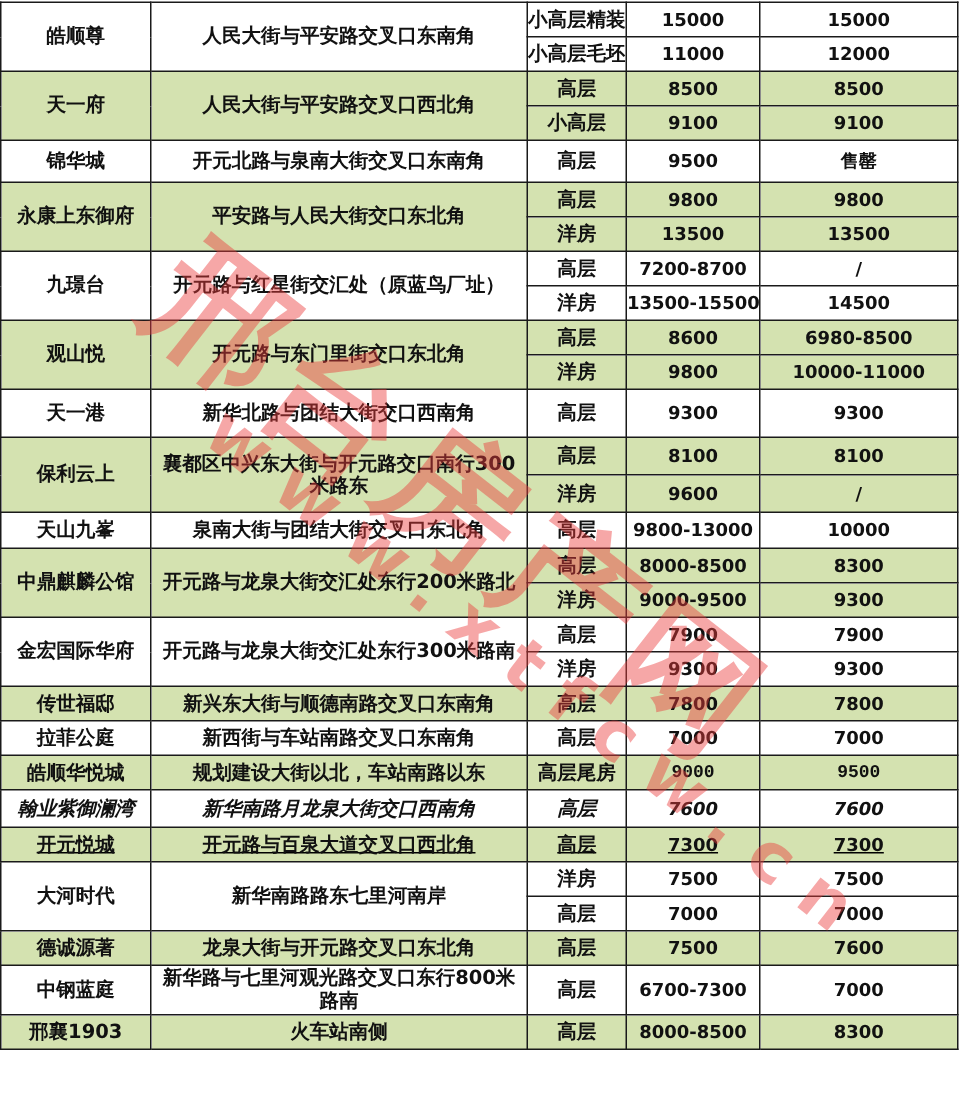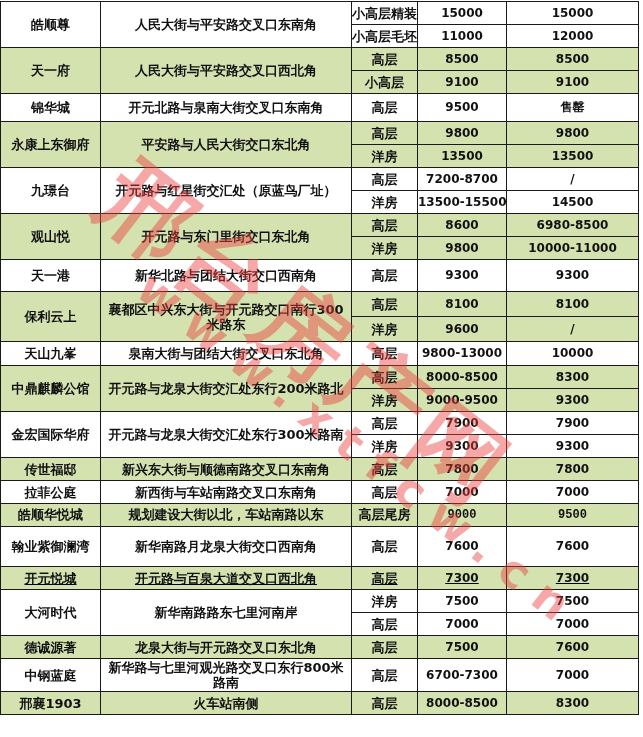--- a/index.html
+++ b/index.html
@@ -167,21 +167,21 @@
         <td class="num">7000</td>
         <td class="num">7000</td>
       </tr>
       <tr class="green" style="height: 23px; font-family: Liberation Mono, monospace;">
         <td rowspan="1">皓顺华悦城</td>
         <td rowspan="1" class="addr">规划建设大街以北，车站南路以东</td>
         <td>高层尾房</td>
         <td class="num">9000</td>
         <td class="num">9500</td>
       </tr>
-      <tr class="white" style="height: 40px;">
+      <tr class="white" style="height: 25px; font-style: italic;">
         <td rowspan="1">翰业紫御澜湾</td>
         <td rowspan="1" class="addr">新华南路月龙泉大街交口西南角</td>
         <td>高层</td>
         <td class="num">7600</td>
         <td class="num">7600</td>
       </tr>
       <tr class="green" style="height: 23px; text-decoration: underline;">
         <td rowspan="1">开元悦城</td>
         <td rowspan="1" class="addr">开元路与百泉大道交叉口西北角</td>
         <td>高层</td>

